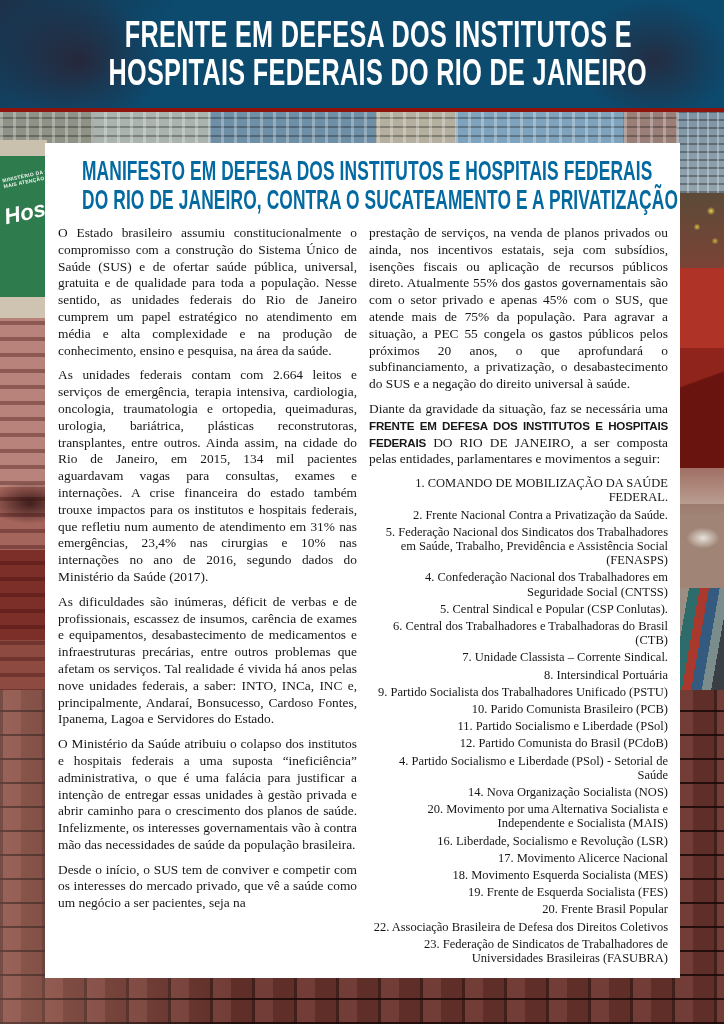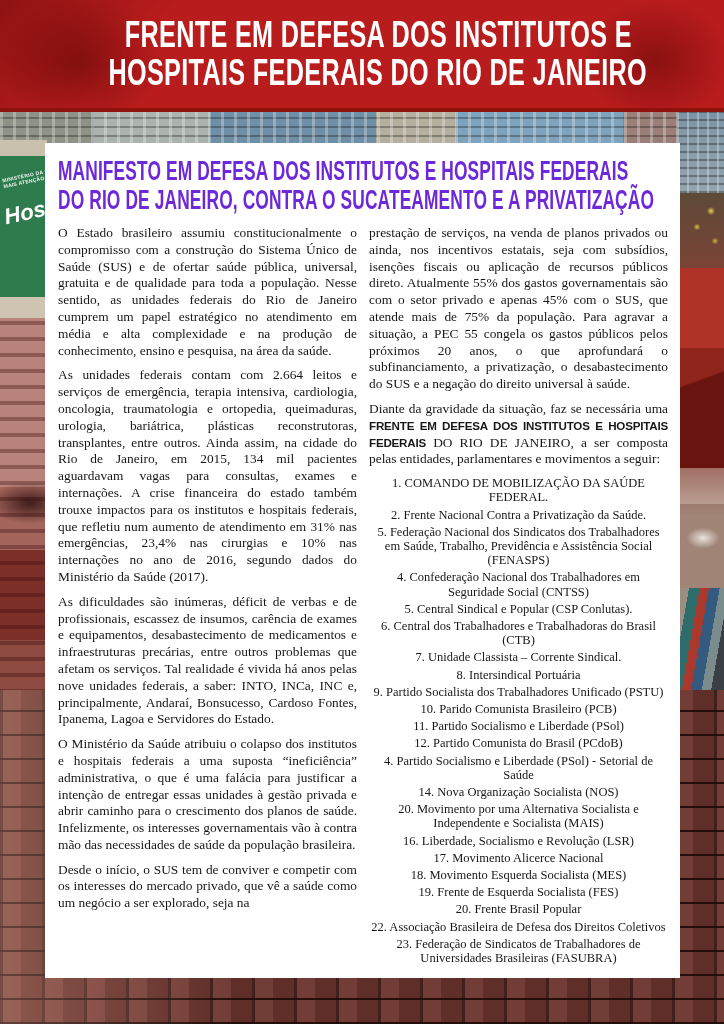--- a/index.html
+++ b/index.html
@@ -5,21 +5,21 @@
   * { margin:0; padding:0; box-sizing:border-box; }
   html,body { background:#888; }
   .page {
     position:relative; width:724px; height:1024px; overflow:hidden;
     background:#b9aea6; font-family:"Liberation Serif", serif; color:#171717;
   }
 
   
   .banner {
     position:absolute; left:0; top:0; width:724px; height:108px;
-    background:#b91c1c; z-index:3;
+    background:#0c4a6e; z-index:3;
     display:flex; flex-direction:column; align-items:center; justify-content:center;padding-left:32px;
   }
   .banner::before {
     content:""; position:absolute; inset:0;
     background-image:
       radial-gradient(ellipse 115px 90px at 80px 62px, rgba(70,0,0,.42), rgba(70,0,0,0) 72%),
       radial-gradient(ellipse 105px 85px at 655px 60px, rgba(70,0,0,.40), rgba(70,0,0,0) 72%),
       linear-gradient(135deg, rgba(60,0,0,.35), rgba(60,0,0,0) 22%);
   }
   .banner::after {
@@ -109,39 +109,39 @@
       repeating-linear-gradient(90deg, rgba(255,255,255,.05) 0 21px, rgba(0,0,0,.10) 21px 42px);
   }
 
   
   .content-box {
     position:absolute; left:45px; top:143px; width:635px; height:835px; z-index:2;
     background:#ffffff; padding:13px 12px 10px 13px; overflow:hidden;
   }
   .manifesto-title { margin:0 0 11px 0; }
   .title-line {
-    display:block; color:#6d28d9; font-family:"Liberation Sans", sans-serif;
-    font-weight:700; font-size:28px; line-height:29px; letter-spacing:.2px;
+    display:block; color:#0369a1; font-family:"Liberation Sans", sans-serif;
+    font-weight:700; font-size:28px; line-height:29px; letter-spacing:.2px;margin-left:24px;
   }
   .title-line > span { display:inline-block; transform:scaleX(.62); transform-origin:0 50%; white-space:nowrap; }
 
   .columns { display:flex; gap:12px; height:745px; overflow:hidden; }
   .col { flex:1 1 0; overflow:hidden; }
 
   .col p {
     text-align:justify; font-size:13.4px; line-height:16.8px; margin:0 0 8px 0;
     hyphens:auto; -webkit-hyphens:auto;
   }
   .call-bold {
     font-family:"Liberation Sans", sans-serif; font-weight:700; font-size:11.6px;
     letter-spacing:-.2px;
   }
   .org-list { margin-top:5px; }
   .org-item {
-    font-size:12.5px; line-height:14.2px; margin:0 0 3px 0; text-align:center;
+    font-size:12.5px; line-height:14.2px; margin:0 0 3px 0; text-align:right;
   }
 </style>
 </head>
 <body>
 
 <div class="page">
 
   <div class="photo-strip"></div>
   <div class="sign-photo">
     <div class="sign-small">
@@ -169,21 +169,21 @@
       <span class="title-line"><span>DO RIO DE JANEIRO, CONTRA O SUCATEAMENTO E A PRIVATIZAÇÃO</span></span>
     </h1>
 
     <div class="columns">
 
       <div class="col">
         <p>O Estado brasileiro assumiu constitucionalmente o compromisso com a construção do Sistema Único de Saúde (SUS) e de ofertar saúde pública, universal, gratuita e de qualidade para toda a população. Nesse sentido, as unidades federais do Rio de Janeiro cumprem um papel estratégico no atendimento em média e alta complexidade e na produção de conhecimento, ensino e pesquisa, na área da saúde.</p>
         <p>As unidades federais contam com 2.664 leitos e serviços de emergência, terapia intensiva, cardiologia, oncologia, traumatologia e ortopedia, queimaduras, urologia, bariátrica, plásticas reconstrutoras, transplantes, entre outros. Ainda assim, na cidade do Rio de Janeiro, em 2015, 134 mil pacientes aguardavam vagas para consultas, exames e internações. A crise financeira do estado também trouxe impactos para os institutos e hospitais federais, que refletiu num aumento de atendimento em 31% nas emergências, 23,4% nas cirurgias e 10% nas internações no ano de 2016, segundo dados do Ministério da Saúde (2017).</p>
         <p>As dificuldades são inúmeras, déficit de verbas e de profissionais, escassez de insumos, carência de exames e equipamentos, desabastecimento de medicamentos e infraestruturas precárias, entre outros problemas que afetam os serviços. Tal realidade é vivida há anos pelas nove unidades federais, a saber: INTO, INCa, INC e, principalmente, Andaraí, Bonsucesso, Cardoso Fontes, Ipanema, Lagoa e Servidores do Estado.</p>
         <p>O Ministério da Saúde atribuiu o colapso dos institutos e hospitais federais a uma suposta “ineficiência” administrativa, o que é uma falácia para justificar a intenção de entregar essas unidades à gestão privada e abrir caminho para o crescimento dos planos de saúde. Infelizmente, os interesses governamentais vão à contra mão das necessidades de saúde da população brasileira.</p>
-        <p>Desde o início, o SUS tem de conviver e competir com os interesses do mercado privado, que vê a saúde como um negócio a ser explorado, seja na</p>
+        <p>Desde o início, o SUS tem de conviver e competir com os interesses do mercado privado, que vê a saúde como um negócio a ser pacientes, seja na</p>
       </div>
 
       <div class="col">
         <p>prestação de serviços, na venda de planos privados ou ainda, nos incentivos estatais, seja com subsídios, isenções fiscais ou aplicação de recursos públicos direto. Atualmente 55% dos gastos governamentais são com o setor privado e apenas 45% com o SUS, que atende mais de 75% da população. Para agravar a situação, a PEC 55 congela os gastos públicos pelos próximos 20 anos, o que aprofundará o subfinanciamento, a privatização, o desabastecimento do SUS e a negação do direito universal à saúde.</p>
         <p><span>Diante da gravidade da situação, faz se necessária uma </span><span class="call-bold">FRENTE EM DEFESA DOS INSTITUTOS E HOSPITAIS FEDERAIS</span><span> DO RIO DE JANEIRO, a ser composta pelas entidades, parlamentares e movimentos a seguir:</span></p>
 
         <div class="org-list">
           <div class="org-item">1. COMANDO DE MOBILIZAÇÃO DA SAÚDE FEDERAL.</div>
           <div class="org-item">2. Frente Nacional Contra a Privatização da Saúde.</div>
           <div class="org-item">5. Federação Nacional dos Sindicatos dos Trabalhadores em Saúde, Trabalho, Previdência e Assistência Social (FENASPS)</div>

